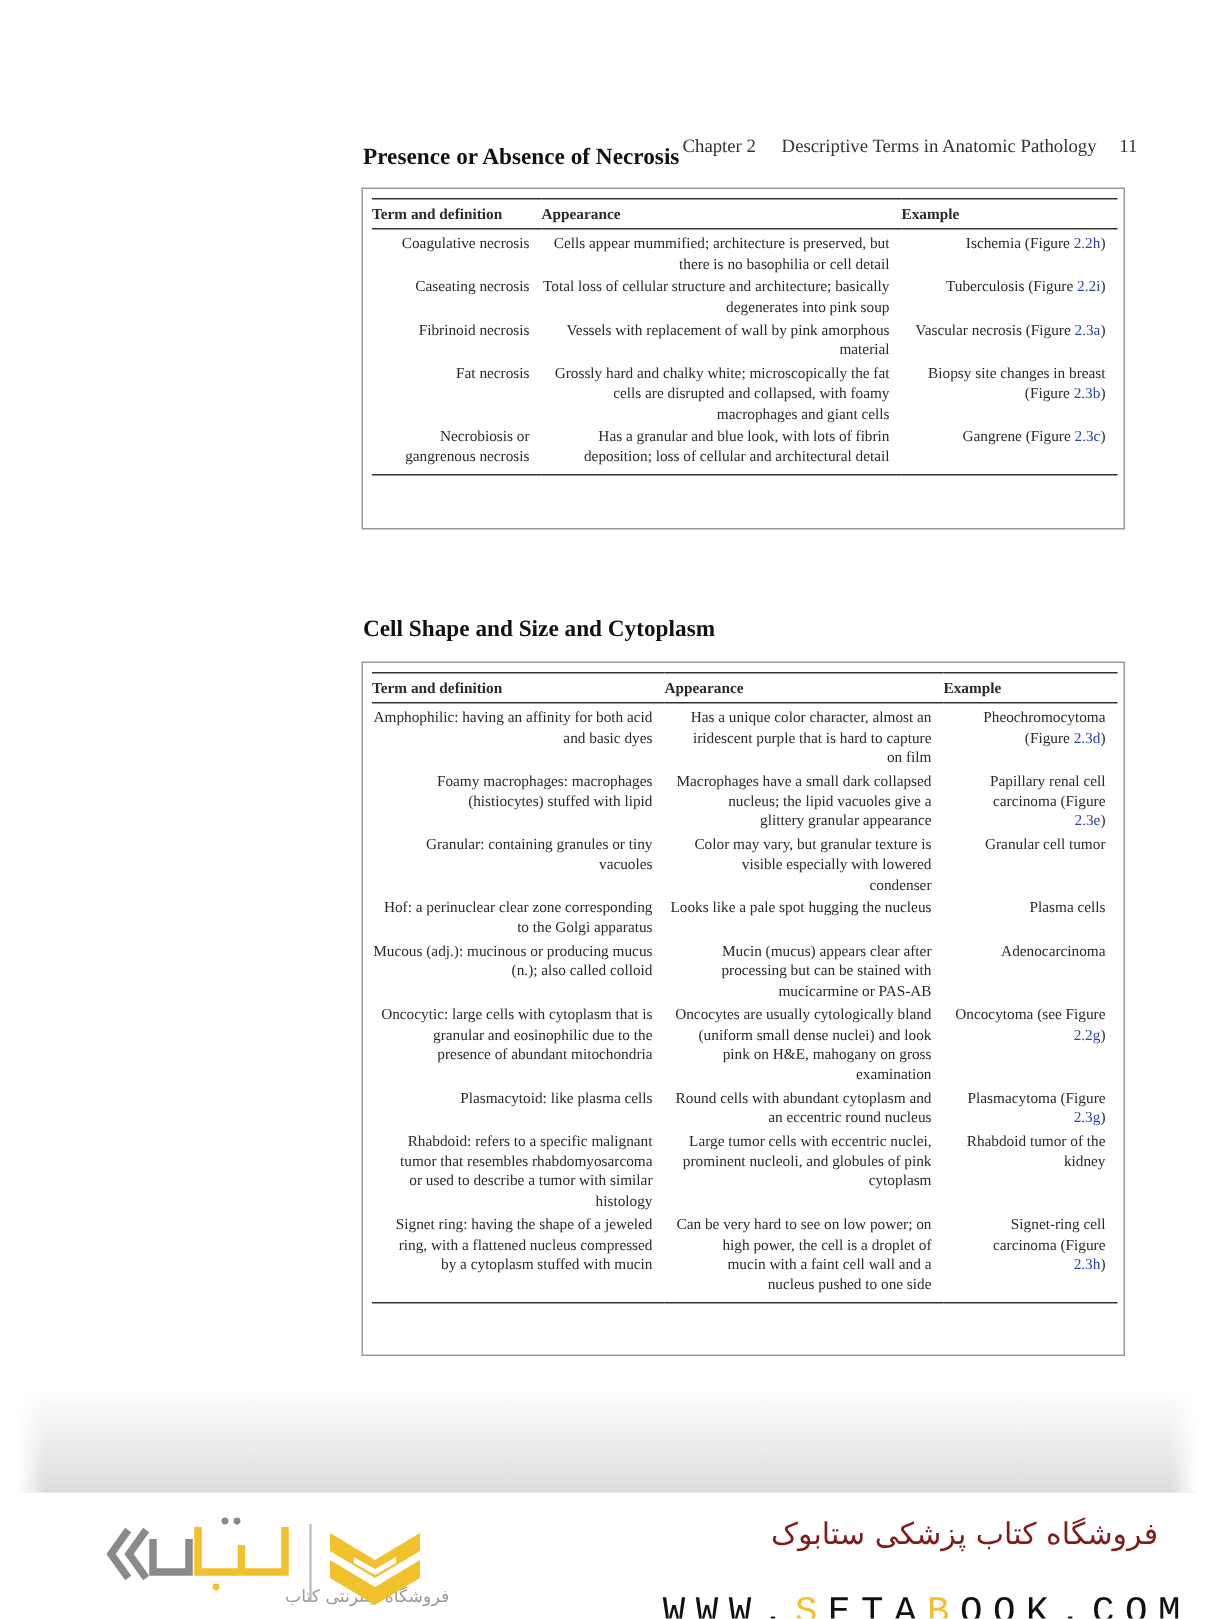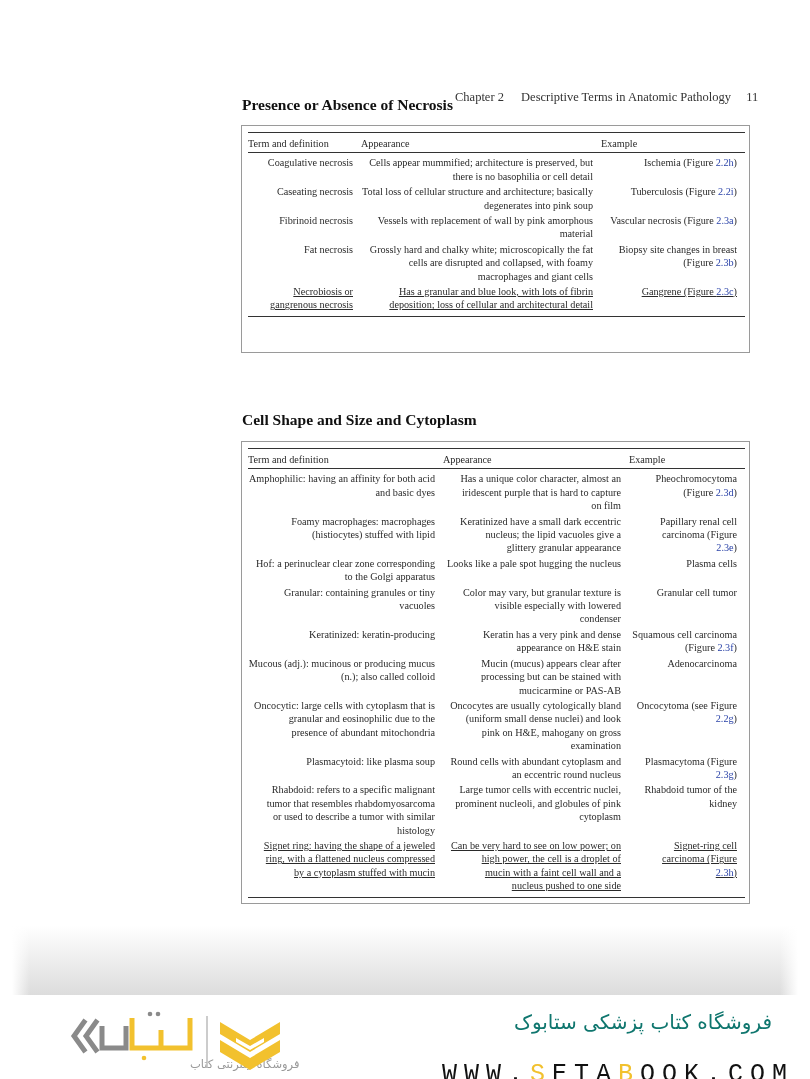--- a/index.html
+++ b/index.html
@@ -19,26 +19,26 @@
     margin-top: 16px;
   }
   .tbl-box {
     position: absolute; border: 1px solid #9a9a9a; background: #fff; box-sizing: border-box;
   }
   .tbl-box table {
     border-collapse: collapse; font-size: 10.2px; line-height: 13.4px; color: #2a2a2a;
     margin: 6px 6px 0 6px;
   }
   .tbl-box thead th {
-    text-align: left; font-weight: normal; padding: 4px 0 2px 0;
+    text-align: left; font-weight: bold; padding: 4px 0 2px 0;
     border-top: 1.5px solid #333; border-bottom: 1.5px solid #333; vertical-align: top;
   }
   .tbl-box tbody td { vertical-align: top; padding: 0 0 2px 0; text-align: right; }
   .tbl-box tbody tr:first-child td { padding-top: 3px; }
-  .tbl-box tbody tr:last-child td { padding-bottom: 4px; text-decoration: underline; }
+  .tbl-box tbody tr:last-child td { padding-bottom: 4px; }
   .tbl-box tfoot td { border-top: 1.5px solid #333; height: 0; padding: 0; }
   .cell { padding-left: 12px; text-indent: -12px; padding-right: 8px; }
   .link { color: #2b43a8; }
   .it { }
 
   
   .fade-band {
     position: absolute; left: 12px; top: 925px; width: 786px; height: 70px;
     background: linear-gradient(to bottom, #ffffff 0%, #ececec 55%, #dcdcdc 100%);
   }
@@ -46,21 +46,21 @@
     content: ""; position: absolute; left: 0; top: 0; width: 18px; height: 100%;
     background: linear-gradient(to right, #ffffff, rgba(255,255,255,0));
   }
   .fade-band:after {
     content: ""; position: absolute; right: 0; top: 0; width: 18px; height: 100%;
     background: linear-gradient(to left, #ffffff, rgba(255,255,255,0));
   }
   .brand-logo { position: absolute; left: 40px; top: 1008px; width: 280px; height: 66px; }
   .brand-fa {
     position: absolute; right: 38px; top: 1010px; font-family: "DejaVu Sans", sans-serif;
-    font-size: 20px; color: #0f766e; direction: rtl; white-space: nowrap;
+    font-size: 20px; color: #7f1d1d; direction: rtl; white-space: nowrap;
   }
   .brand-url {
     position: absolute; right: 16px; top: 1040px; font-family: Liberation Mono, monospace;
     font-size: 25px; letter-spacing: 7px; color: #111; white-space: nowrap; margin-top: 20px;
   }
   .brand-url .hl { color: #f2c12e; }
 </style>
 </head>
 <body>
 
@@ -177,61 +177,50 @@
           </td>
           <td>
             <div class="cell"><span>Pheochromocytoma (Figure </span><span class="link">2.3d</span><span>)</span></div>
           </td>
         </tr>
         <tr>
           <td>
             <div class="cell"><span>Foamy macrophages: macrophages (histiocytes) stuffed with lipid</span></div>
           </td>
           <td>
-            <div class="cell">Keratinized have a small dark eccentric nucleus; the lipid vacuoles give a glittery granular appearance</div>
+            <div class="cell">Macrophages have a small dark collapsed nucleus; the lipid vacuoles give a glittery granular appearance</div>
           </td>
           <td>
             <div class="cell"><span>Papillary renal cell carcinoma (Figure </span><span class="link">2.3e</span><span>)</span></div>
           </td>
         </tr>
         <tr>
           <td>
+            <div class="cell"><span>Granular: containing granules or tiny vacuoles</span></div>
+          </td>
+          <td>
+            <div class="cell">Color may vary, but granular texture is visible especially with lowered condenser</div>
+          </td>
+          <td>
+            <div class="cell"><span>Granular cell tumor</span></div>
+          </td>
+        </tr>
+        <tr>
+          <td>
             <div class="cell"><span>Hof: a perinuclear clear zone corresponding to the Golgi apparatus</span></div>
           </td>
           <td>
             <div class="cell">Looks like a pale spot hugging the nucleus</div>
           </td>
           <td>
             <div class="cell"><span>Plasma cells</span></div>
           </td>
         </tr>
         <tr>
           <td>
-            <div class="cell"><span>Granular: containing granules or tiny vacuoles</span></div>
-          </td>
-          <td>
-            <div class="cell">Color may vary, but granular texture is visible especially with lowered condenser</div>
-          </td>
-          <td>
-            <div class="cell"><span>Granular cell tumor</span></div>
-          </td>
-        </tr>
-        <tr>
-          <td>
-            <div class="cell"><span>Keratinized: keratin-producing</span></div>
-          </td>
-          <td>
-            <div class="cell">Keratin has a very pink and dense appearance on H&amp;E stain</div>
-          </td>
-          <td>
-            <div class="cell"><span>Squamous cell carcinoma (Figure </span><span class="link">2.3f</span><span>)</span></div>
-          </td>
-        </tr>
-        <tr>
-          <td>
             <div class="cell"><span>Mucous (adj.): mucinous or producing mucus (n.); also called </span><span class="it">colloid</span></div>
           </td>
           <td>
             <div class="cell">Mucin (mucus) appears clear after processing but can be stained with mucicarmine or PAS-AB</div>
           </td>
           <td>
             <div class="cell"><span>Adenocarcinoma</span></div>
           </td>
         </tr>
         <tr>
@@ -240,21 +229,21 @@
           </td>
           <td>
             <div class="cell">Oncocytes are usually cytologically bland (uniform small dense nuclei) and look pink on H&amp;E, mahogany on gross examination</div>
           </td>
           <td>
             <div class="cell"><span>Oncocytoma (see Figure </span><span class="link">2.2g</span><span>)</span></div>
           </td>
         </tr>
         <tr>
           <td>
-            <div class="cell"><span>Plasmacytoid: like plasma soup</span></div>
+            <div class="cell"><span>Plasmacytoid: like plasma cells</span></div>
           </td>
           <td>
             <div class="cell">Round cells with abundant cytoplasm and an eccentric round nucleus</div>
           </td>
           <td>
             <div class="cell"><span>Plasmacytoma (Figure </span><span class="link">2.3g</span><span>)</span></div>
           </td>
         </tr>
         <tr>
           <td>

